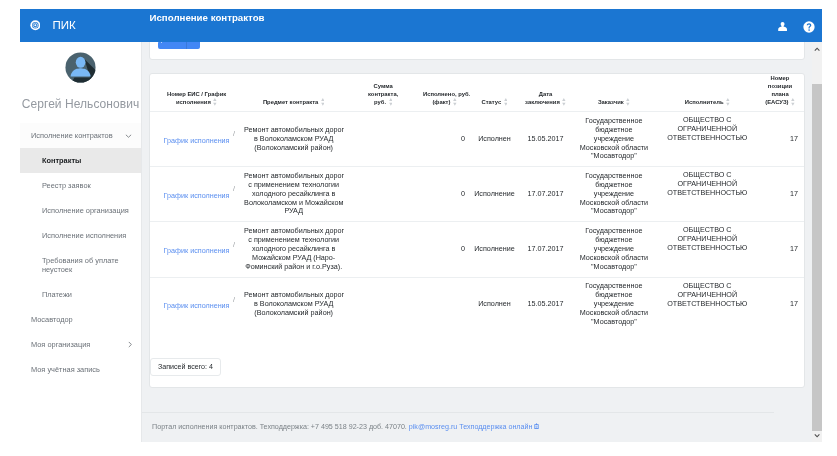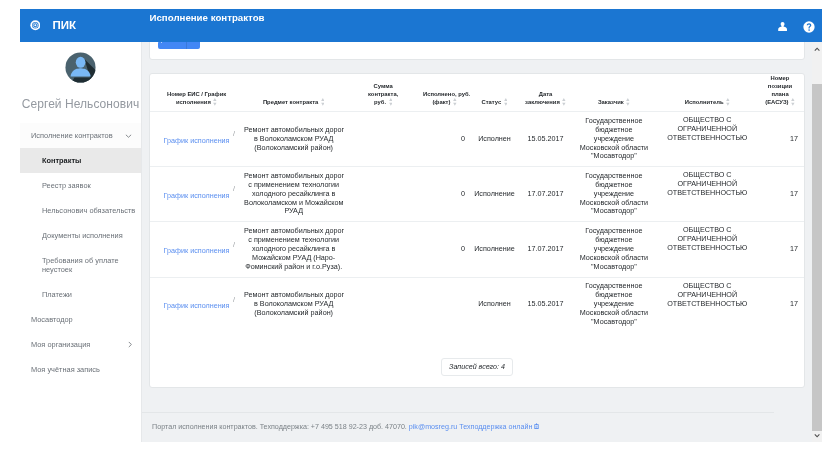--- a/index.html
+++ b/index.html
@@ -4,21 +4,21 @@
 <style>
   html,body{margin:0;padding:0;}
   body{width:837px;height:456px;background:#ffffff;
        font-family:"Liberation Sans",sans-serif;overflow:hidden;}
   .app{position:absolute;left:20px;top:9px;width:802px;height:433px;background:#fff;overflow:hidden;}
 
   
   .topbar{position:absolute;left:0;top:0;width:802px;height:33px;background:#1b76d2;z-index:10;}
   .brand{position:absolute;left:9.8px;top:0;height:33px;display:flex;align-items:center;gap:12px;}
   .logo-ic{width:10.7px;height:10.7px;display:block;}
-  .brand-name{color:#fff;font-size:11.5px;font-weight:700;position:relative;top:-.3px;}
+  .brand-name{color:#fff;font-size:11.5px;font-weight:400;position:relative;top:-.3px;}
   .page-title{position:absolute;left:129.5px;top:2.5px;height:12px;display:flex;align-items:center;
               color:#fff;font-size:9.7px;font-weight:700;}
   .topicons{position:absolute;right:7.1px;top:0;height:33px;display:flex;align-items:center;gap:14.7px;}
   .ic-user{width:11.2px;height:11.2px;display:block;position:relative;top:1px;}
   .ic-help{width:12px;height:12px;display:block;position:relative;top:1.2px;}
 
   
   .sidebar{position:absolute;left:0;top:33px;width:122px;height:400px;background:#fff;
            border-right:1px solid #e6e8ea;box-sizing:border-box;}
   .avatar-wrap{padding-top:10px;display:flex;flex-direction:column;align-items:center;}
@@ -63,21 +63,21 @@
   td.c1 .lnkwrap{display:block;margin-top:4.45px;}
   table.grid td.num{text-align:right;padding-right:5.2px;}
   table.grid td:nth-child(4).num{padding-right:2.1px;}
   table.grid td:nth-child(9).num{padding-right:5.9px;}
   table.grid td:nth-child(8){vertical-align:top;}
   table.grid tbody tr:nth-child(1) td{height:45.5px;}
   table.grid tbody tr:nth-child(2) td{height:46.5px;}
   table.grid tbody tr:nth-child(3) td{height:46.5px;}
   table.grid tbody tr:nth-child(4) td{height:45.5px;}
 
-  .totalbar{padding:24px 0 11px 0;text-align:center;font-style:italic;}
+  .totalbar{padding:24px 0 11px 0;}
   .totalbox{display:inline-block;border:1px solid #e7eaec;border-radius:3px;
             padding:4.2px 7px;font-size:7.1px;line-height:8px;color:#25292d;background:#fff;}
 
   
   .footer{position:absolute;left:122px;bottom:0;width:632px;height:30px;background:#eff1f3;
           border-top:1px solid #e3e6e8;box-sizing:border-box;}
   .footer .ftxt{position:absolute;left:10.1px;top:9.5px;font-size:7.14px;color:#7b8287;}
   .footer .ftxt a{color:#5b8ff0;text-decoration:none;}
   .ic-ext{display:inline-block;width:5px;height:6.3px;vertical-align:-.6px;margin-left:1.4px;}
 
@@ -135,22 +135,22 @@
     </div>
     <div class="nav">
       <div class="nav-group">
         <span>Исполнение контрактов</span>
         <svg class="chev" viewBox="0 0 8 5">
           <path d="M.7 1 4 4.1 7.3 1" fill="none" stroke="#6b7075" stroke-width="1"></path>
         </svg>
       </div>
       <div class="nav-item active">Контракты</div>
       <div class="nav-item">Реестр заявок</div>
-      <div class="nav-item">Нельсонович обязательств</div>
-      <div class="nav-item">Документы исполнения</div>
+      <div class="nav-item">Исполнение организация</div>
+      <div class="nav-item">Исполнение исполнения</div>
       <div class="nav-item two-line">Требования об уплате неустоек</div>
       <div class="nav-item">Платежи</div>
       <div class="nav-top">
         <span>Мосавтодор</span>
       </div>
       <div class="nav-top">
         <span>Моя организация</span>
         <svg class="caret" viewBox="0 0 5 8">
           <path d="M1 .8 4.2 4 1 7.2" fill="none" stroke="#6b7075" stroke-width="1"></path>
         </svg>

